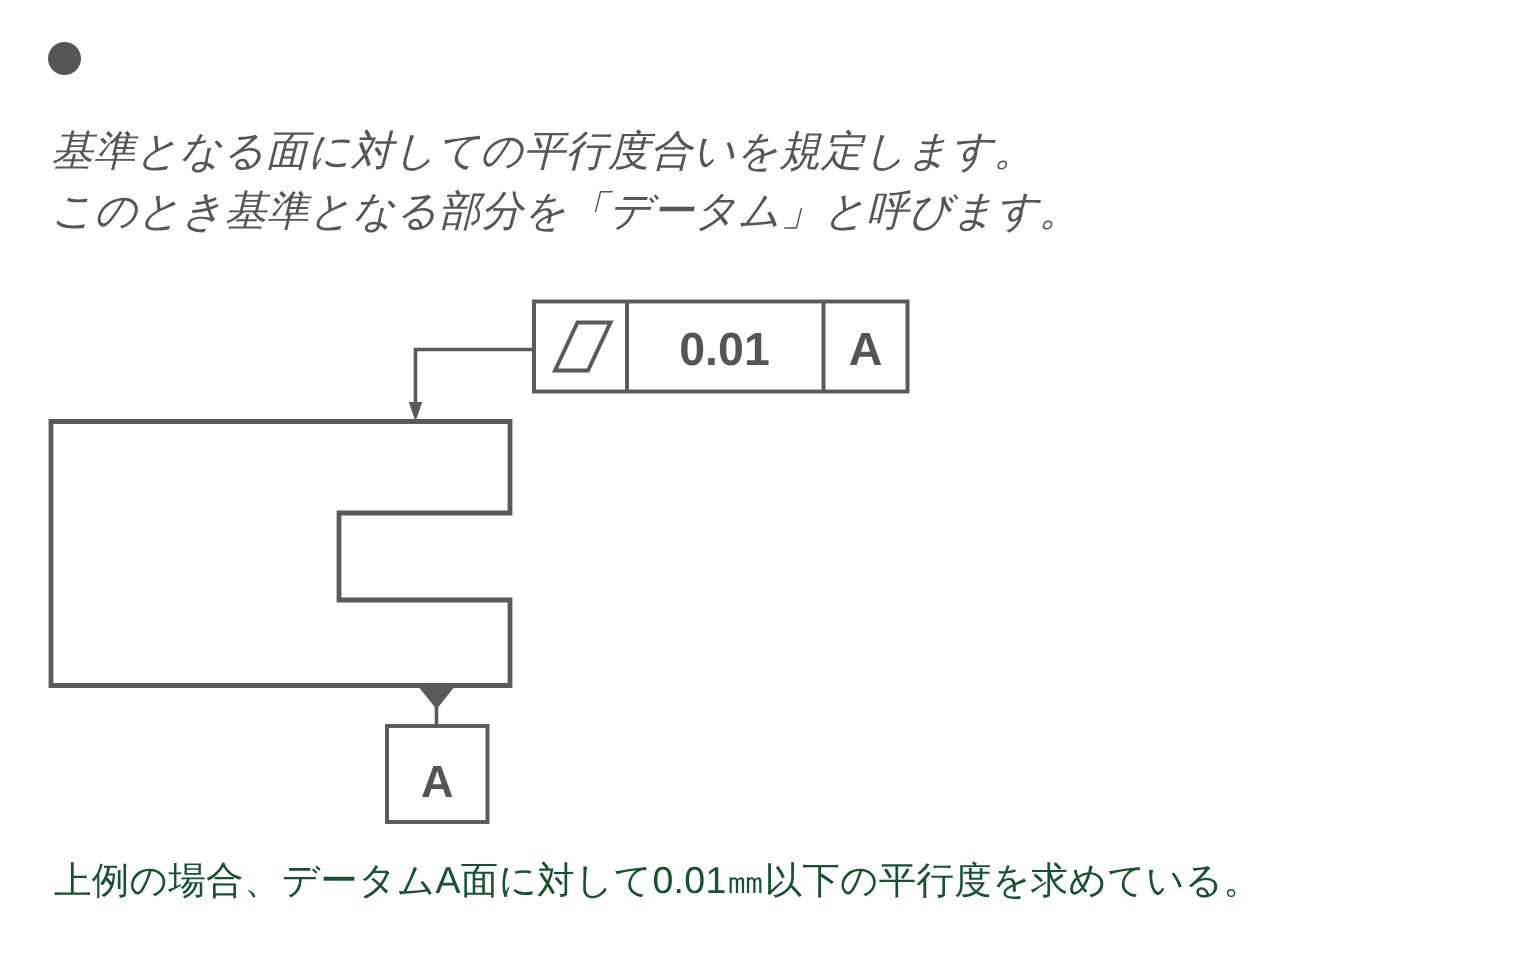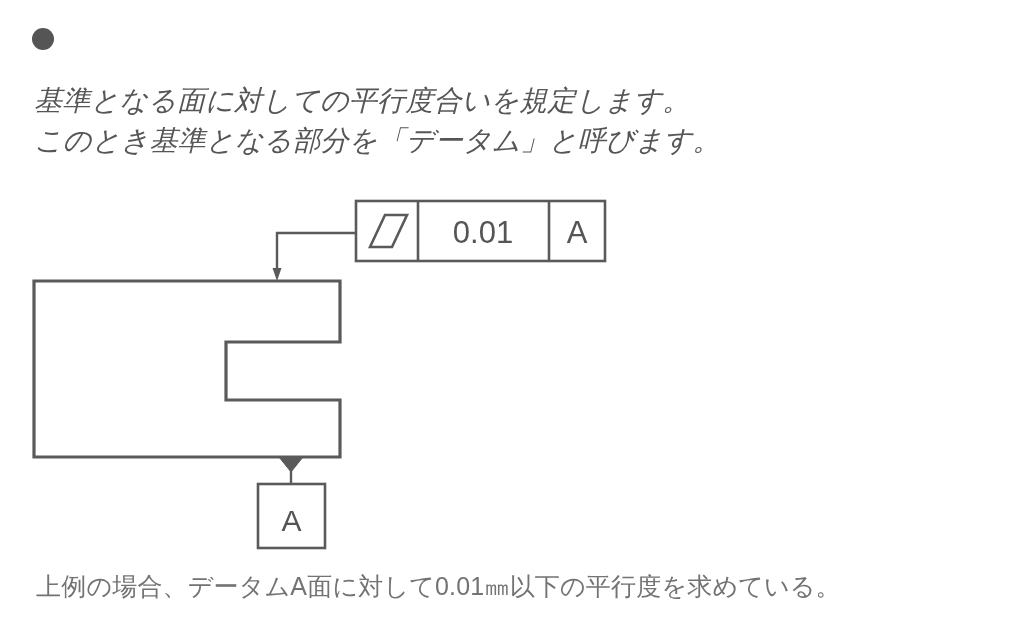--- a/index.html
+++ b/index.html
@@ -50,33 +50,34 @@
     font-style: italic;
   }
   .desc-1 { top: 82px; }
   .desc-2 { top: 122px; }
 
   .caption {
     position: absolute;
     left: 36px;
     top: 570px;
     font-size: 25px;
-    color: #737373;
+    color: #14532d;
     white-space: nowrap;
     letter-spacing: 0.2px;
   }
 
   
   .drawing {
     position: absolute;
     left: 0;
     top: 0;
     width: 1024px;
     height: 640px;
     pointer-events: none;
+    font-weight: bold;
   }
   .drawing svg { display: block; }
 
   .fcf-text {
     font-family: "Liberation Sans", "DejaVu Sans", sans-serif;
     fill: #555555;
   }
 </style>
 </head>
 <body>

